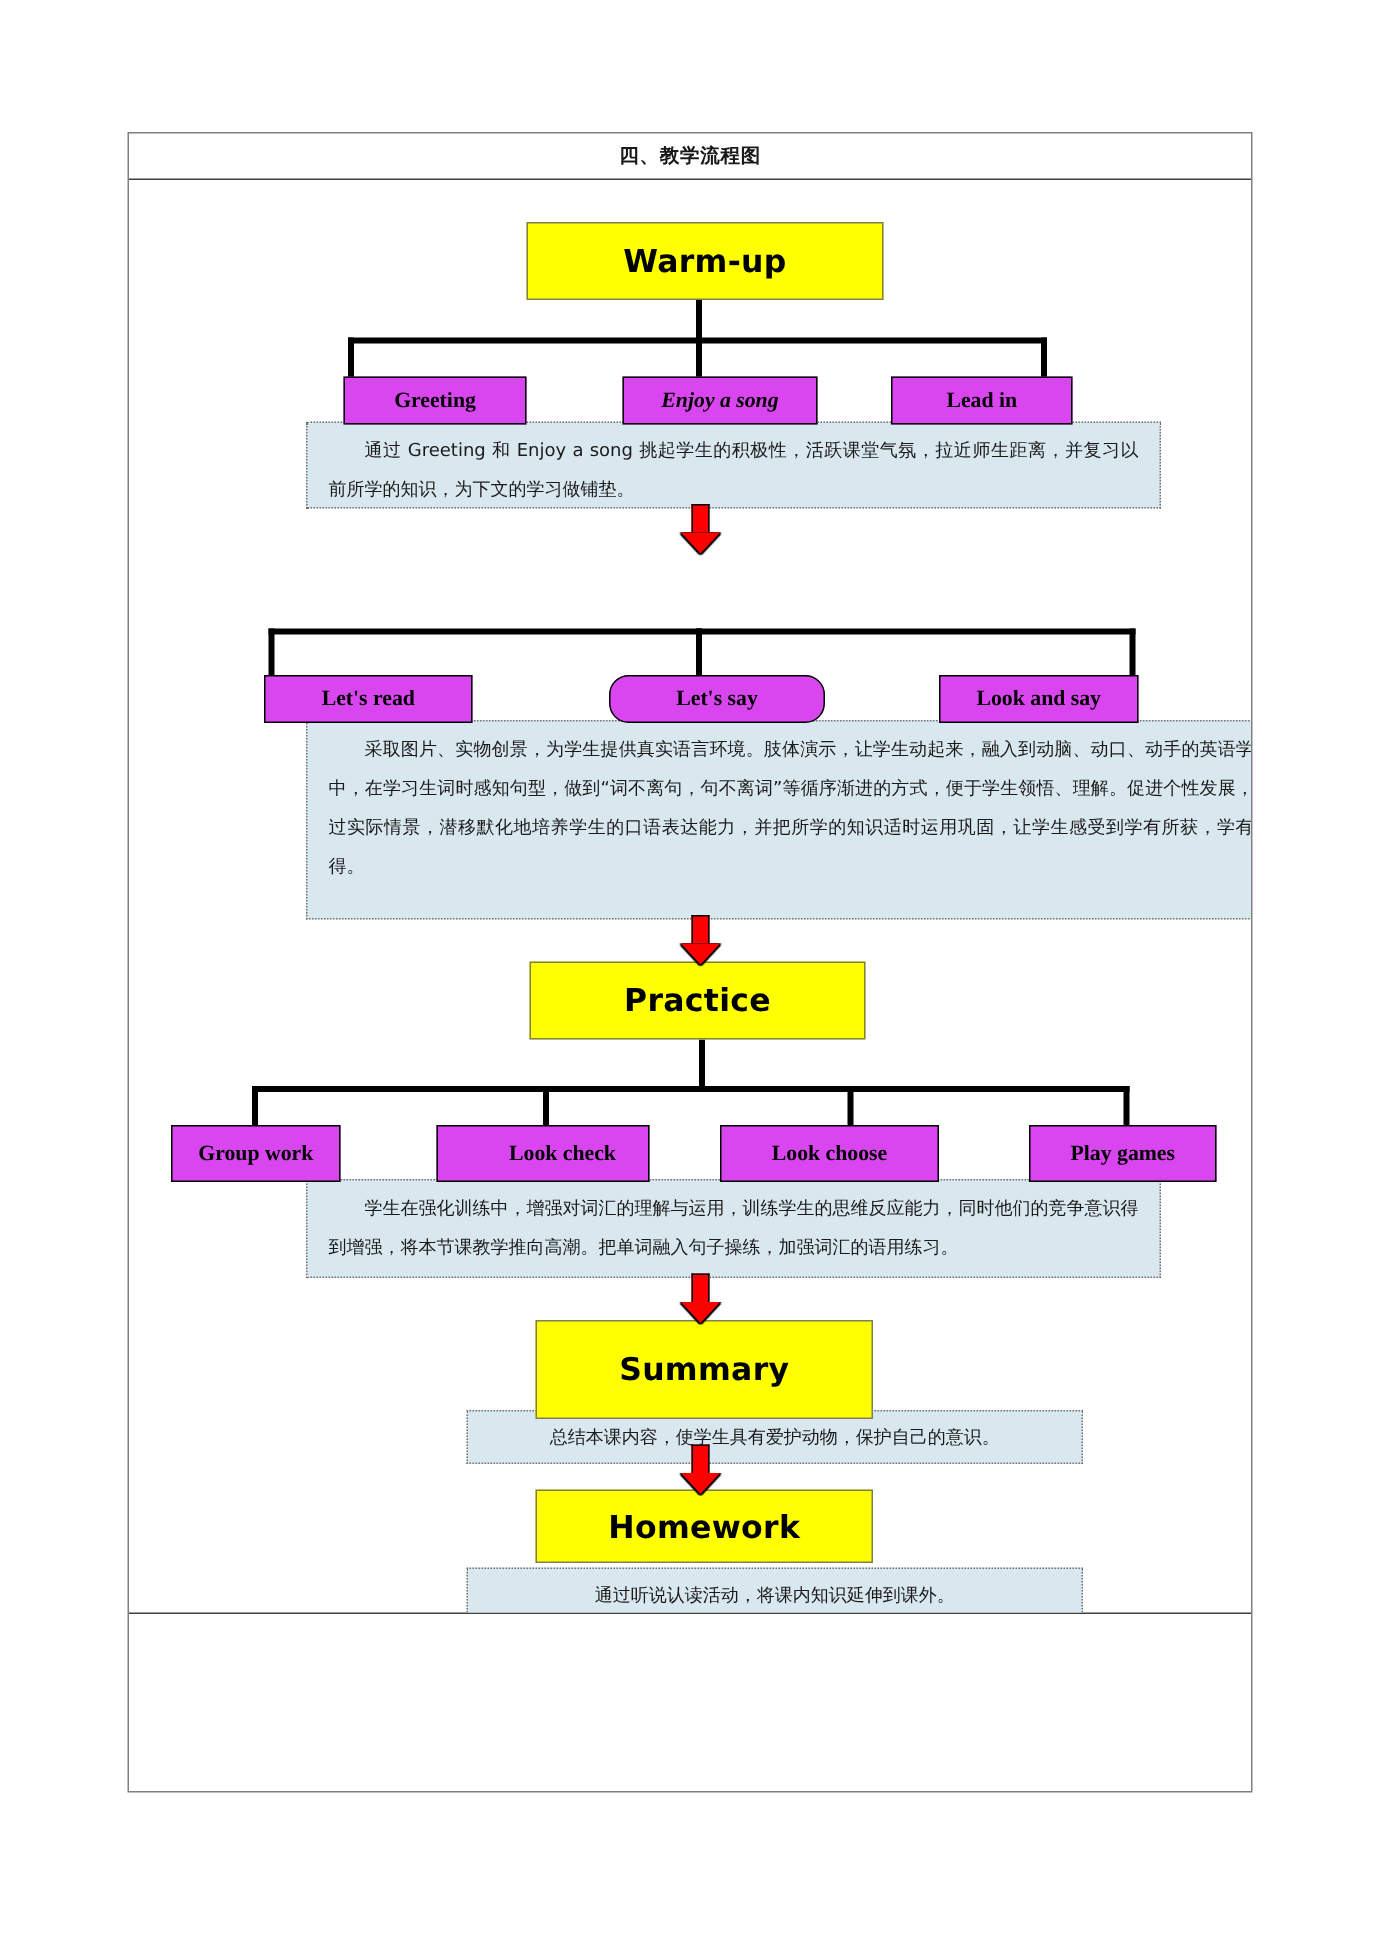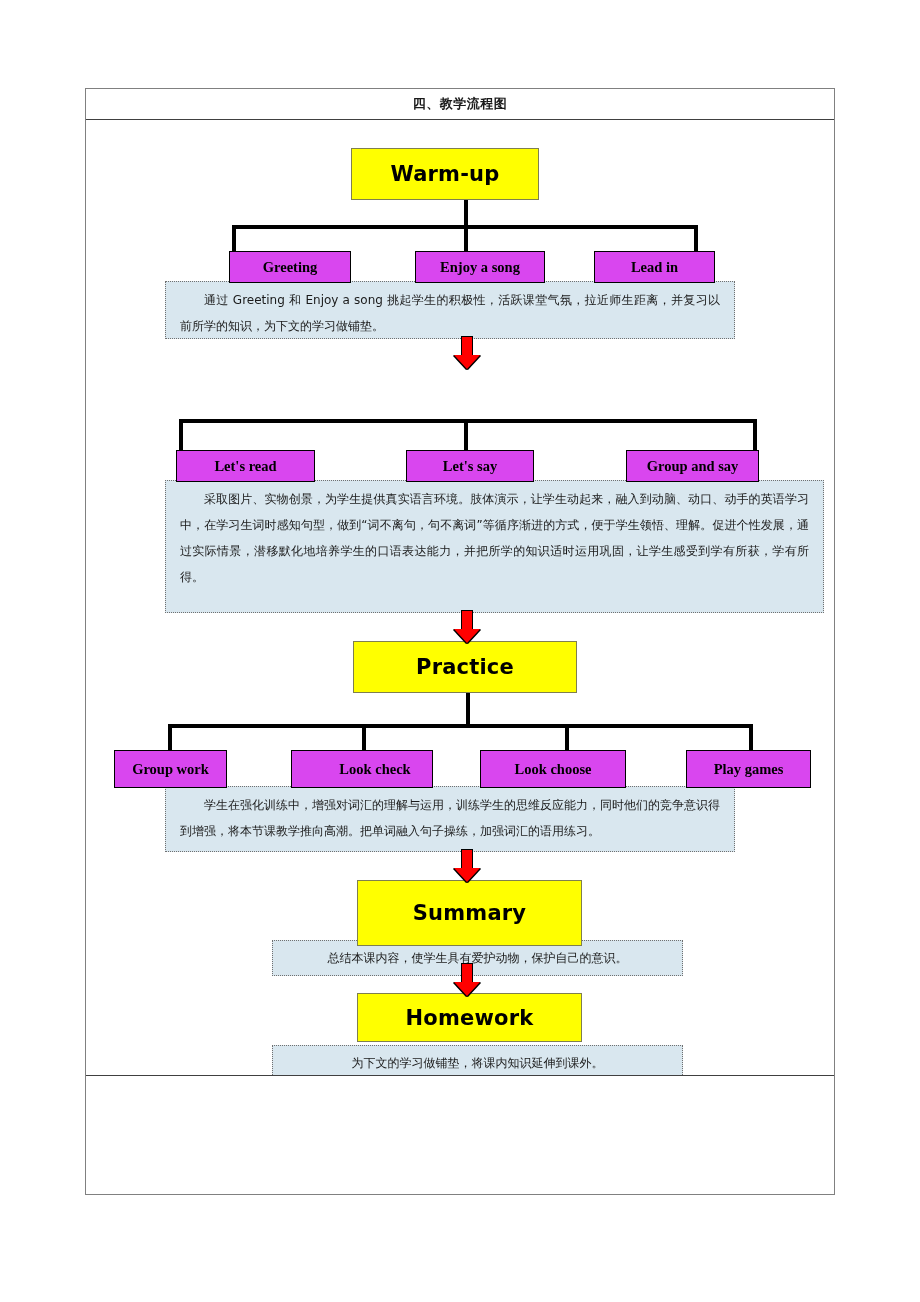--- a/index.html
+++ b/index.html
@@ -87,20 +87,21 @@
     border: 1px dotted #707070;
     box-sizing: border-box;
     font-family: "DejaVu Sans", sans-serif;
     font-size: 12px;
     line-height: 26px;
     color: #1a1a1a;
     padding: 5px 14px 5px 14px;
     text-align: justify;
     text-indent: 24px;
     z-index: 3;
+    margin-left: 39px;
   }
   .desc-box.center {
     text-align: left;
     text-indent: 0;
     display: flex;
     align-items: center;
     justify-content: center;
     padding: 16px;
   }
 
@@ -150,49 +151,49 @@
 <body>
 
 <div class="doc-table">
 
   <div class="title-row">
     <span class="title-text">四、教学流程图</span>
   </div>
 
   <div class="flow-row">
 
-    <div class="stage-box" style="left:265px; top:28px; width:188px; height:52px;">Warm-up</div>
+    <div class="stage-box" style="left:265px; top:28px; width:238px; height:52px;">Warm-up</div>
 
     <div class="ln-v" style="left:378px; top:80px; height:28px;"></div>
     <div class="ln-h" style="left:146px; top:105px; width:466px;"></div>
     <div class="ln-v" style="left:146px; top:105px; height:28px;"></div>
     <div class="ln-v" style="left:378px; top:105px; height:28px;"></div>
     <div class="ln-v" style="left:608px; top:105px; height:28px;"></div>
 
     <div class="sub-box" style="left:143px; top:131px; width:122px; height:32px;">Greeting</div>
-    <div class="sub-box" style="left:329px; top:131px; width:130px; height:32px;">Enjoy a song</div>
+    <div class="sub-box" style="left:329px; top:131px; width:130px; height:32px;font-style:italic;">Enjoy a song</div>
     <div class="sub-box" style="left:508px; top:131px; width:121px; height:32px;">Lead in</div>
 
     <div class="desc-box" style="left:79px; top:161px; width:570px; height:58px;">通过 Greeting 和 Enjoy a song 挑起学生的积极性，活跃课堂气氛，拉近师生距离，并复习以前所学的知识，为下文的学习做铺垫。</div>
 
     <div class="arrow" style="left:368px; top:216px; height:33px;">
       <div class="shaft" style="height:22px;"></div>
       <div class="head" style="top:19px;"></div>
     </div>
 
 
     <div class="ln-v" style="left:378px; top:299px; height:28px;"></div>
     <div class="ln-h" style="left:93px; top:299px; width:578px;"></div>
     <div class="ln-v" style="left:93px; top:299px; height:33px;"></div>
     <div class="ln-v" style="left:378px; top:299px; height:33px;"></div>
     <div class="ln-v" style="left:667px; top:299px; height:33px;"></div>
 
     <div class="sub-box" style="left:90px; top:330px; width:139px; height:32px;">Let's read</div>
-    <div class="sub-box" style="left:320px; top:330px; width:128px; height:32px;">Let's say</div>
-    <div class="sub-box" style="left:540px; top:330px; width:133px; height:32px;">Group and say</div>
+    <div class="sub-box" style="left:320px; top:330px; width:144px; height:32px;border-radius:13px;">Let's say</div>
+    <div class="sub-box" style="left:540px; top:330px; width:133px; height:32px;">Look and say</div>
 
     <div class="desc-box" style="left:79px; top:360px; width:659px; height:133px;">采取图片、实物创景，为学生提供真实语言环境。肢体演示，让学生动起来，融入到动脑、动口、动手的英语学习中，在学习生词时感知句型，做到“词不离句，句不离词”等循序渐进的方式，便于学生领悟、理解。促进个性发展，通过实际情景，潜移默化地培养学生的口语表达能力，并把所学的知识适时运用巩固，让学生感受到学有所获，学有所得。</div>
 
     <div class="arrow" style="left:368px; top:490px; height:33px;">
       <div class="shaft" style="height:22px;"></div>
       <div class="head" style="top:19px;"></div>
     </div>
 
     <div class="stage-box" style="left:267px; top:521px; width:224px; height:52px;">Practice</div>
 
@@ -219,19 +220,19 @@
 
     <div class="desc-box center" style="left:186px; top:820px; width:411px; height:36px;">总结本课内容，使学生具有爱护动物，保护自己的意识。</div>
 
     <div class="arrow" style="left:368px; top:843px; height:33px;">
       <div class="shaft" style="height:22px;"></div>
       <div class="head" style="top:19px;"></div>
     </div>
 
     <div class="stage-box" style="left:271px; top:873px; width:225px; height:49px;">Homework</div>
 
-    <div class="desc-box center" style="left:186px; top:925px; width:411px; height:36px;">为下文的学习做铺垫，将课内知识延伸到课外。</div>
+    <div class="desc-box center" style="left:186px; top:925px; width:411px; height:36px;">通过听说认读活动，将课内知识延伸到课外。</div>
 
   </div>
 
   <div class="empty-row"></div>
 
 </div>
 
 </body></html>

